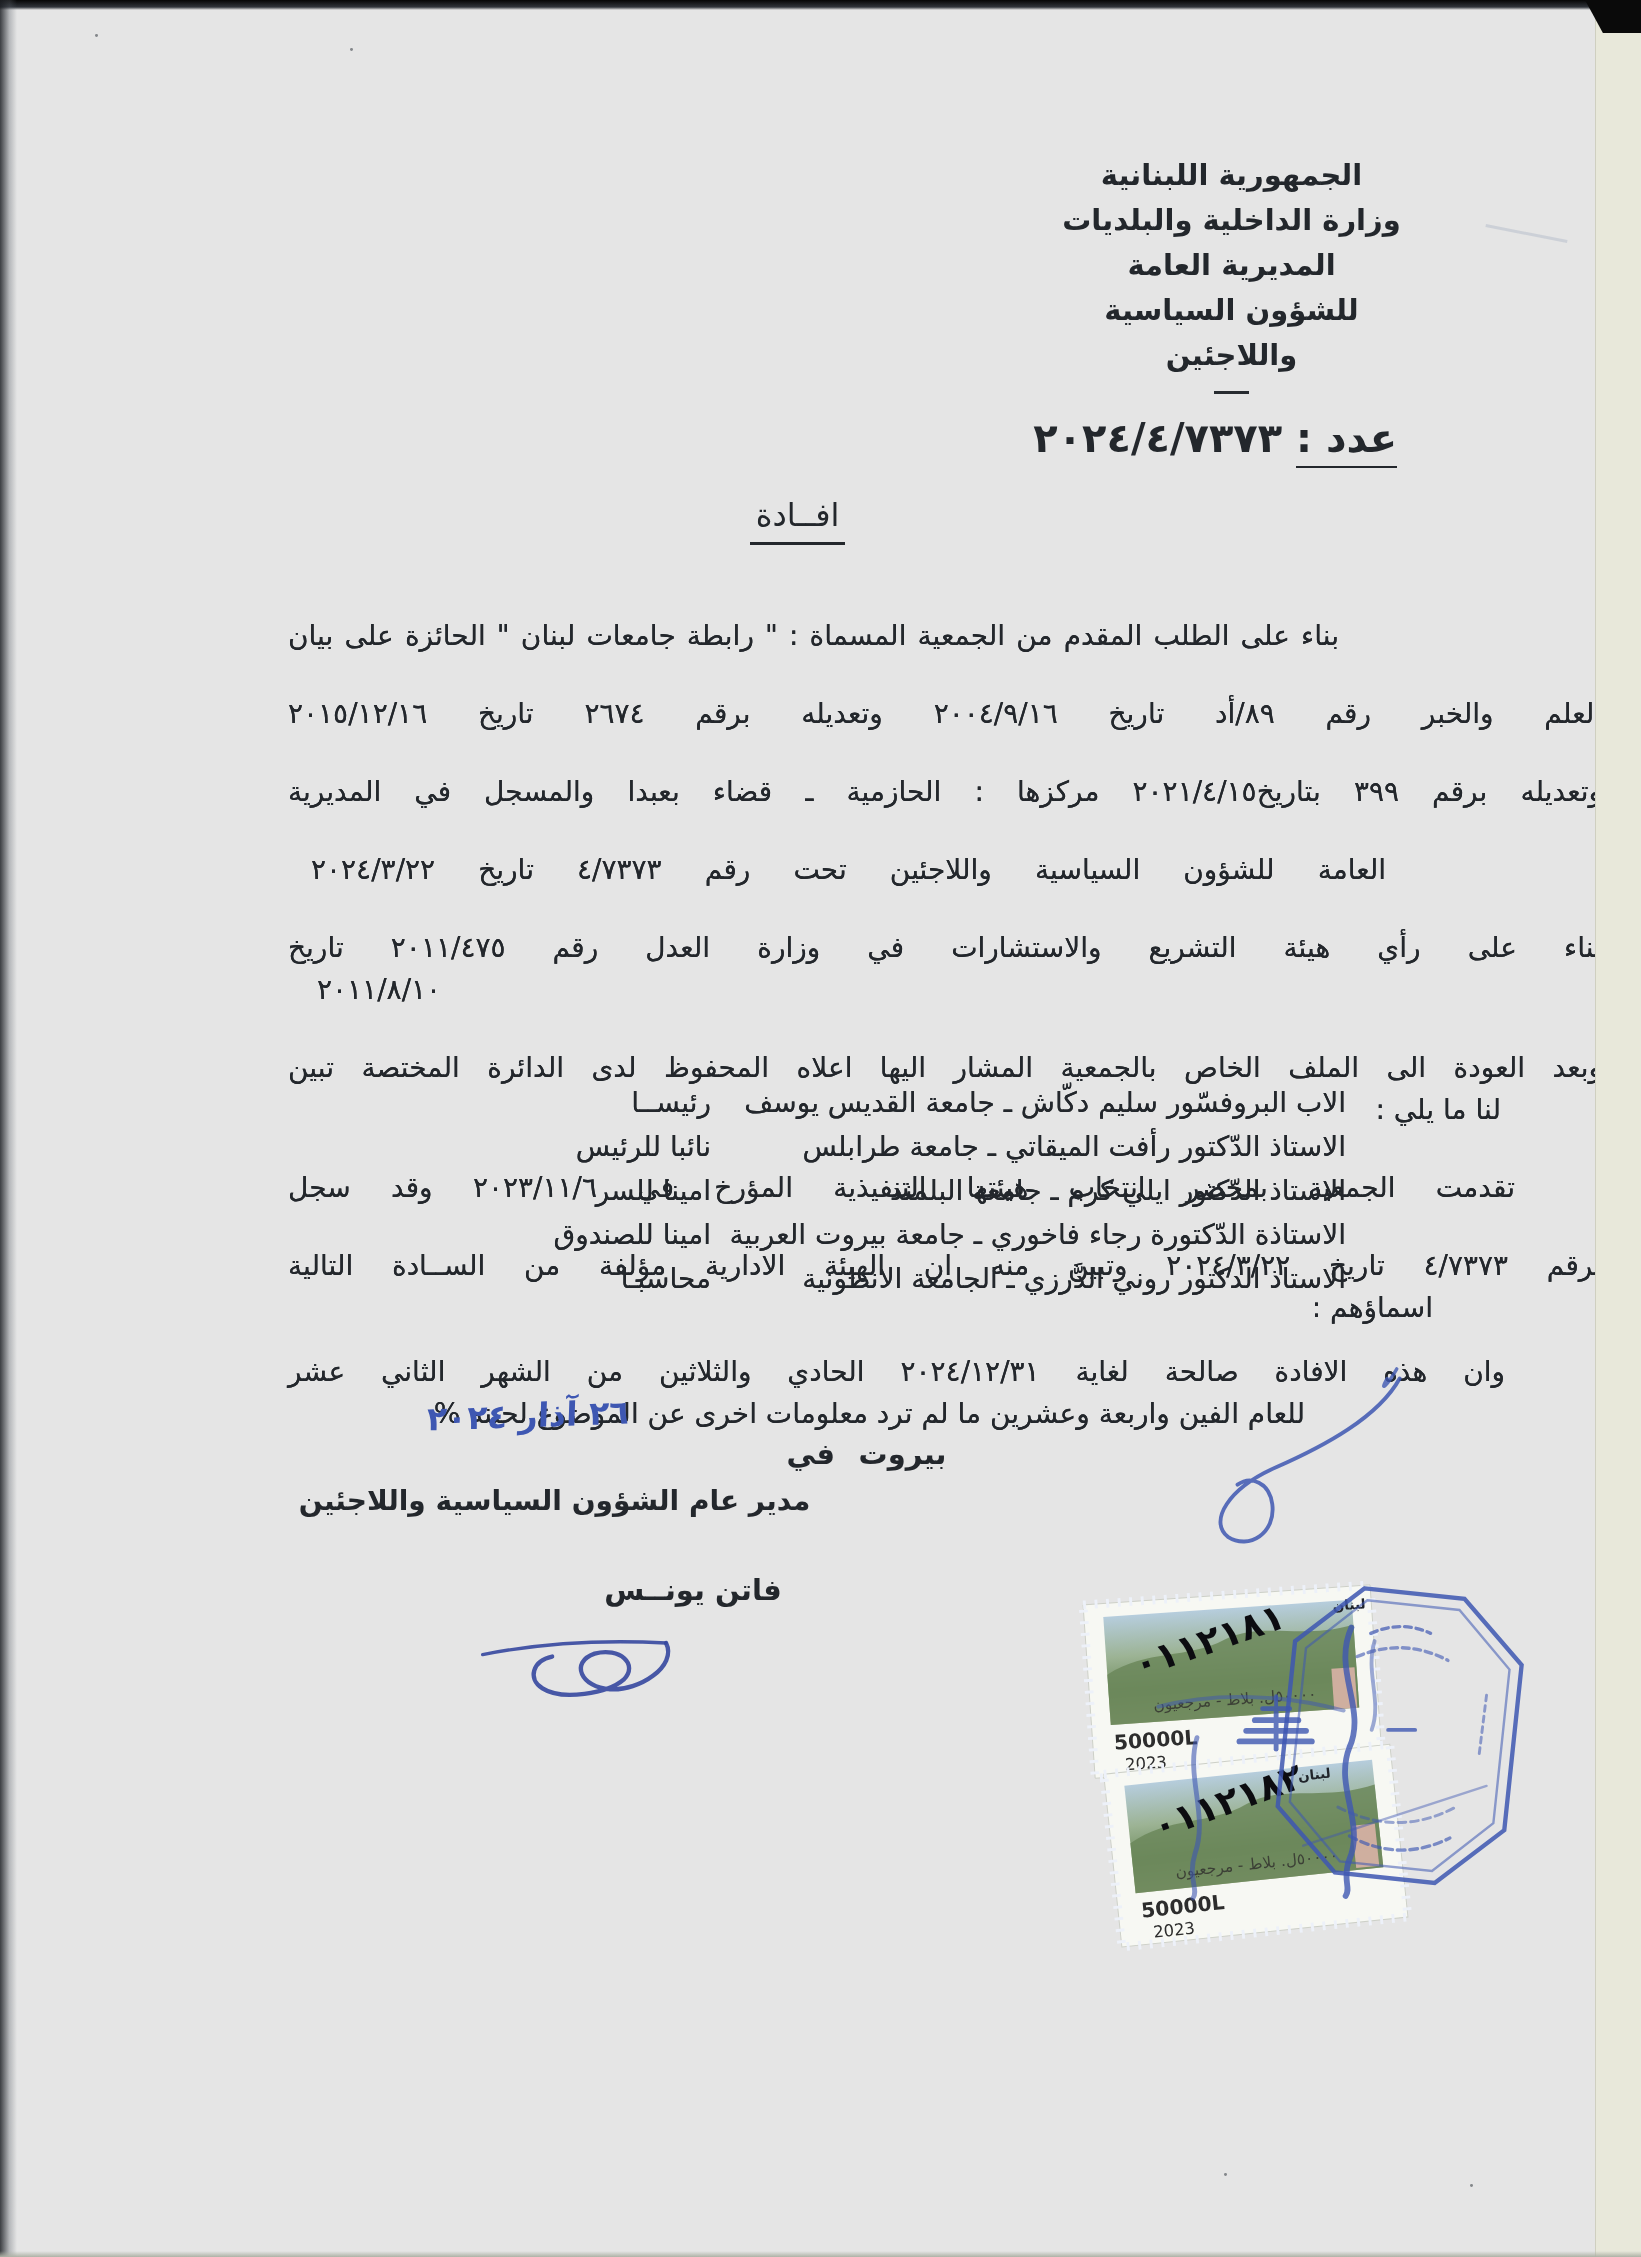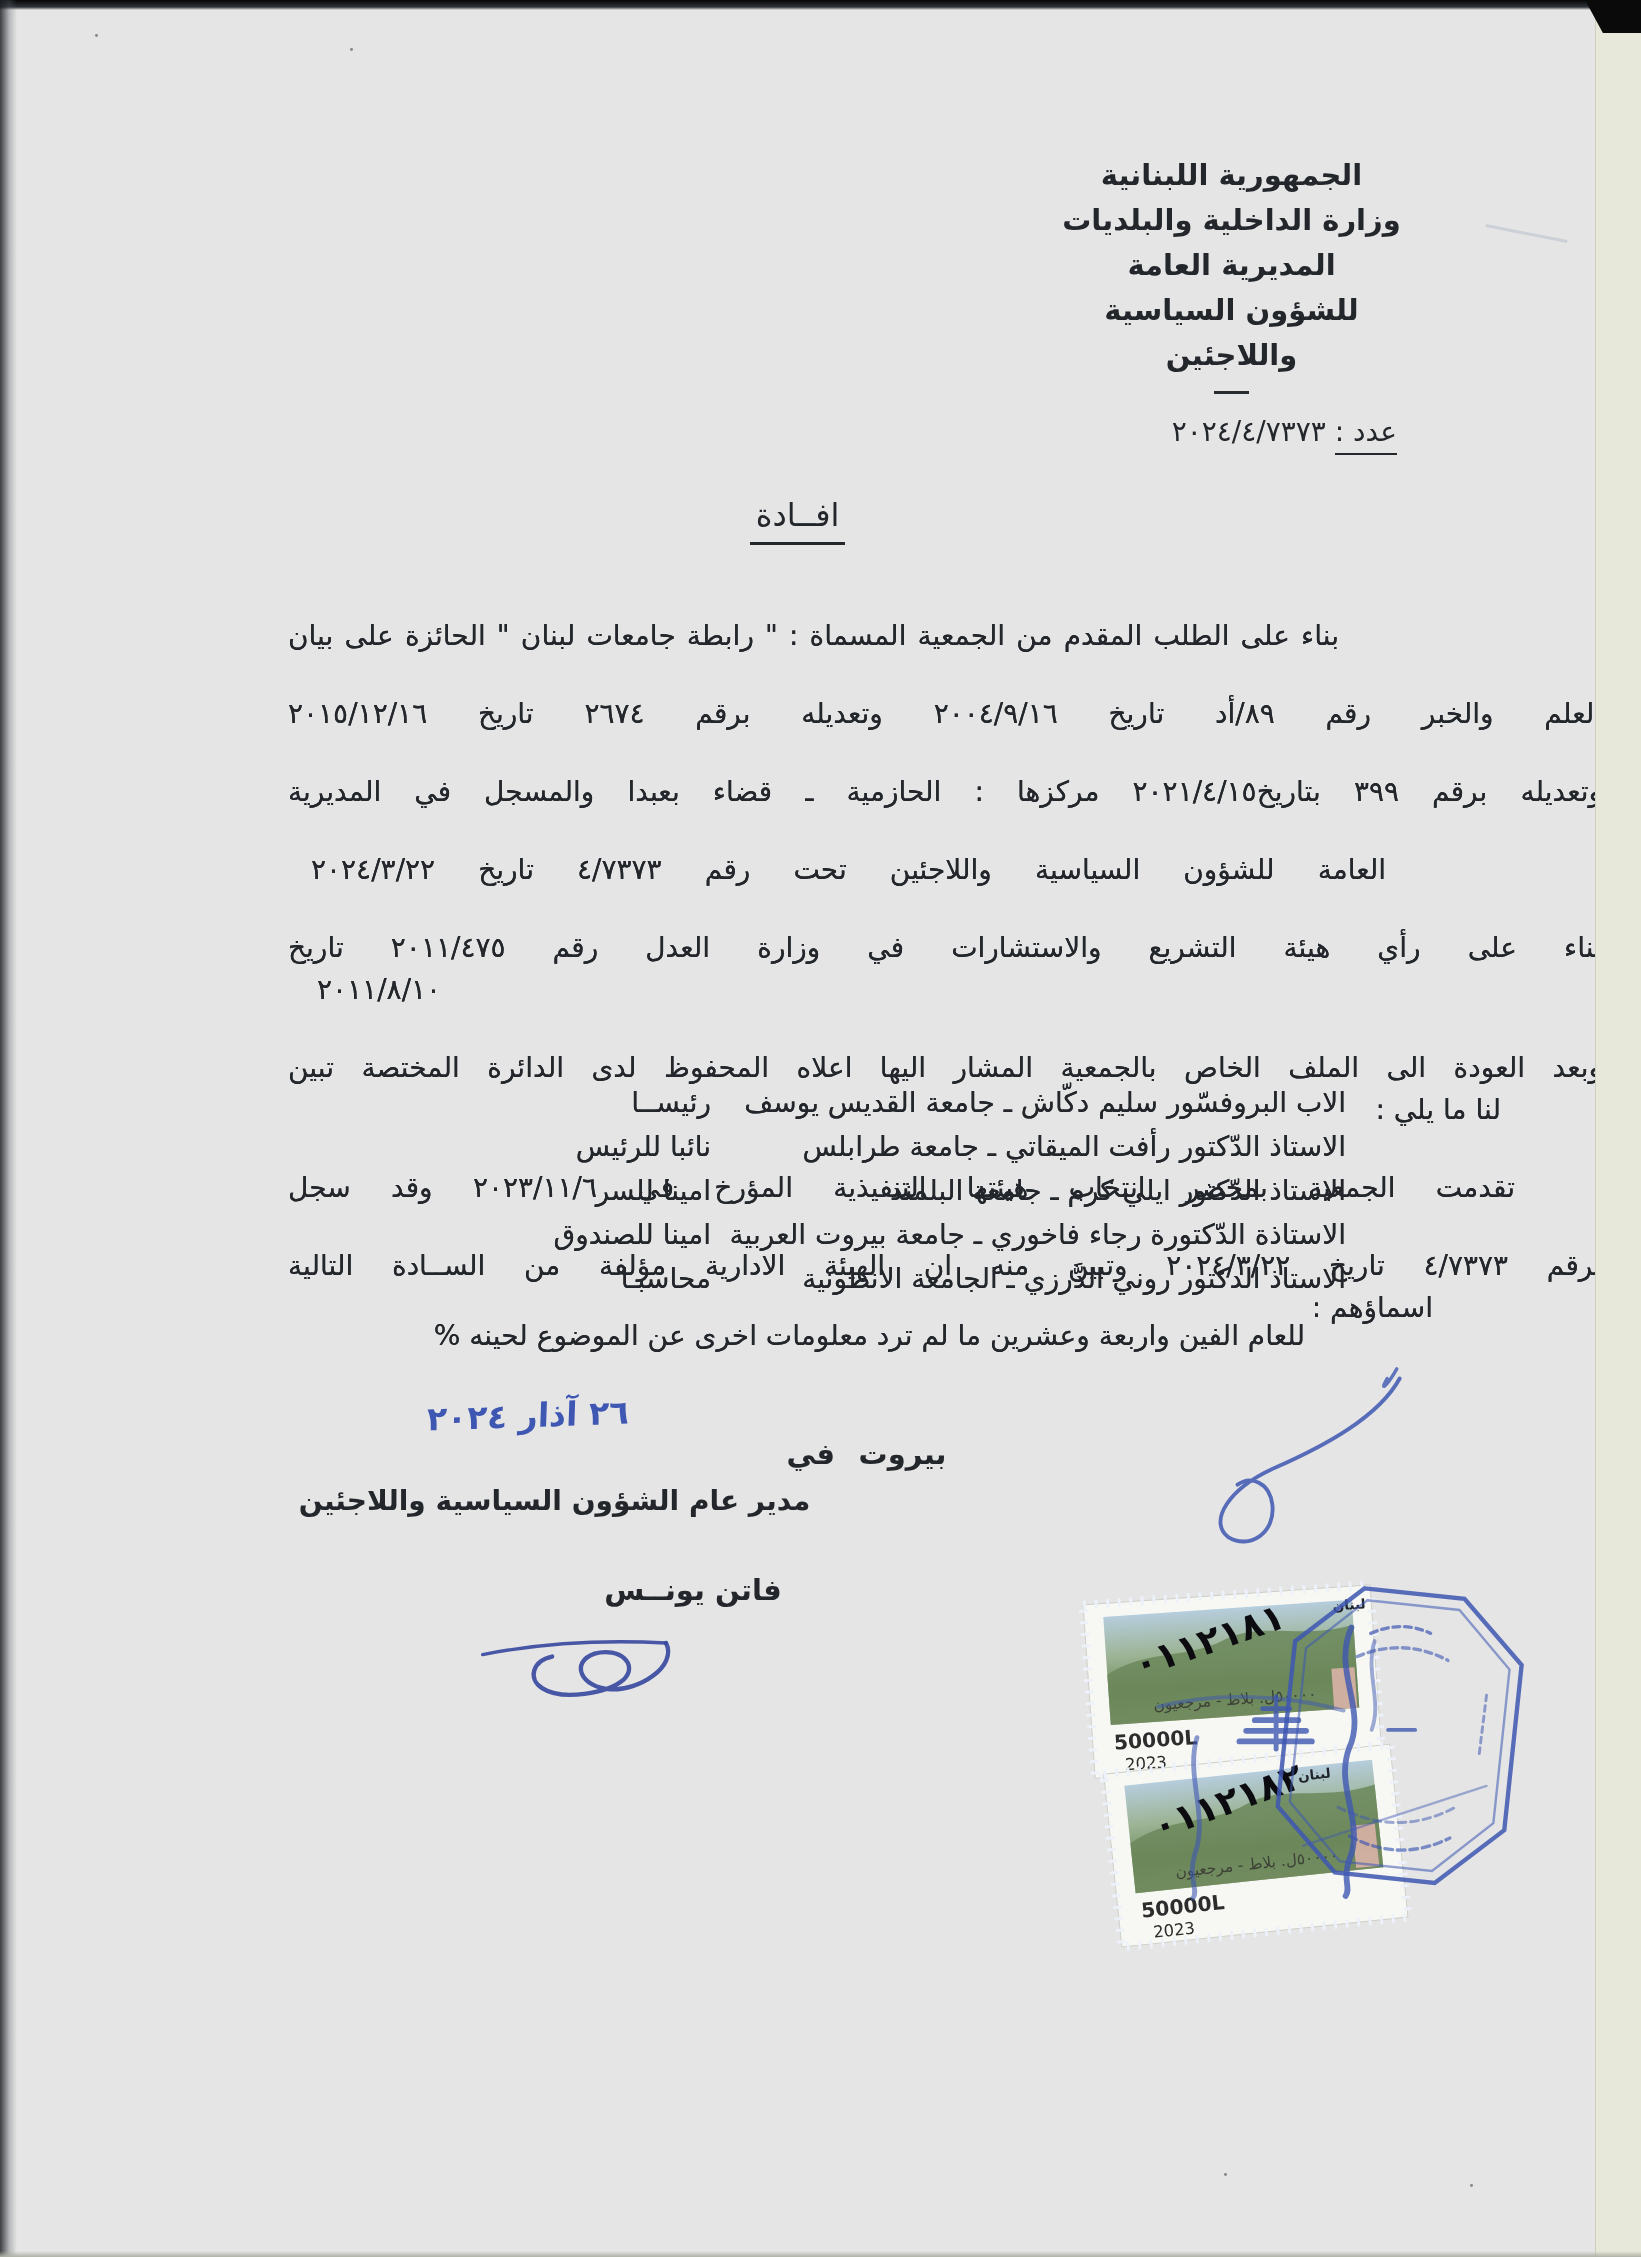--- a/index.html
+++ b/index.html
@@ -13,21 +13,21 @@
   .edge-top{position:absolute;top:0;left:0;right:0;height:9.7px;background:linear-gradient(#050505,#30343a 70%,rgba(40,44,50,0));z-index:9;}
   .edge-left{position:absolute;top:0;left:0;bottom:0;width:17.4px;background:linear-gradient(90deg,rgba(30,33,38,.85),rgba(90,96,104,.35) 55%,rgba(120,126,134,0));z-index:9;}
   .edge-bottom{position:absolute;left:0;right:0;bottom:0;height:5.8px;background:linear-gradient(rgba(150,155,145,0),#aeb2a6);z-index:9;}
   .scanner-strip{position:absolute;top:0;right:0;bottom:0;width:45px;background:#e8e8da;border-left:1px solid #cfcfc0;z-index:8;}
   .corner-wedge{position:absolute;top:0;right:0;width:56px;height:33px;background:#0a0a0a;clip-path:polygon(0 0,100% 0,100% 100%,32% 100%);z-index:10;}
   .streak{position:absolute;left:1485px;top:232px;width:83px;height:2.9px;background:#c6cad3;transform:rotate(11deg);opacity:.8;}
   .speck{position:absolute;width:2.9px;height:2.9px;border-radius:50%;background:#6b6f74;opacity:.8;}
   
   .letterhead{position:absolute;top:153px;left:1048px;width:367px;text-align:center;font-weight:bold;font-size:29px;line-height:45px;direction:rtl;}
   .letterhead-dash{width:35px;height:3.9px;background:#272b30;margin:12.6px auto 0;}
-  .ref-line{position:absolute;top:415px;right:244px;direction:rtl;font-size:28px;font-weight:normal;white-space:nowrap;}
+  .ref-line{position:absolute;top:415px;right:244px;direction:rtl;font-size:40px;font-weight:bold;white-space:nowrap;}
   .ref-label{border-bottom:2.9px solid #23272c;padding-bottom:4.8px;}
   .doc-title-wrap{position:absolute;top:496px;left:0;right:46px;text-align:center;}
   .doc-title{display:inline-block;font-size:32px;font-weight:normal;border-bottom:3.9px solid #23272c;padding:0 5.8px 7.7px;direction:rtl;}
   
   .bodytext{position:absolute;top:579px;right:39px;left:288px;direction:rtl;font-size:28px;line-height:42px;text-shadow:0 0 0.3px #2a2e33;}
   .bodytext .ln{height:42px;}
   .just{text-align:justify;text-align-last:justify;margin-top:36px;}
   .ln-p1l1{padding-right:263px;}
   .ln-p1l4{padding-right:216px;padding-left:23px;}
   .ln-p2l2{text-align:left;padding-left:29px;}
@@ -108,20 +108,21 @@
       <span>الاستاذة الدّكتورة رجاء فاخوري ـ جامعة بيروت العربية</span>
       <span class="member-role">امينا للصندوق</span>
     </div>
     <div class="member-row">
       <span>الاستاذ الدكتور روني الدَّرزي ـ الجامعة الانطونية</span>
       <span class="member-role">محاسبـا</span>
     </div>
   </div>
 
   <div class="validity">
+    <div class="ln just ln-v1">وان هذه الافادة صالحة لغاية ٢٠٢٤/١٢/٣١ الحادي والثلاثين من الشهر الثاني عشر</div>
     <div class="ln ln-v2">للعام الفين واربعة وعشرين ما لم ترد معلومات اخرى عن الموضوع لحينه %</div>
   </div>
 
   <div class="hw-date">٢٦ آذار ٢٠٢٤</div>
 
   <div class="place-line">بيروت في</div>
   <div class="director-line">مدير عام الشؤون السياسية واللاجئين</div>
   <div class="signer-line">فاتن يونــس</div>
 
   <svg class="ink-layer" width="1641" height="2257" viewBox="0 0 1700 2338">

